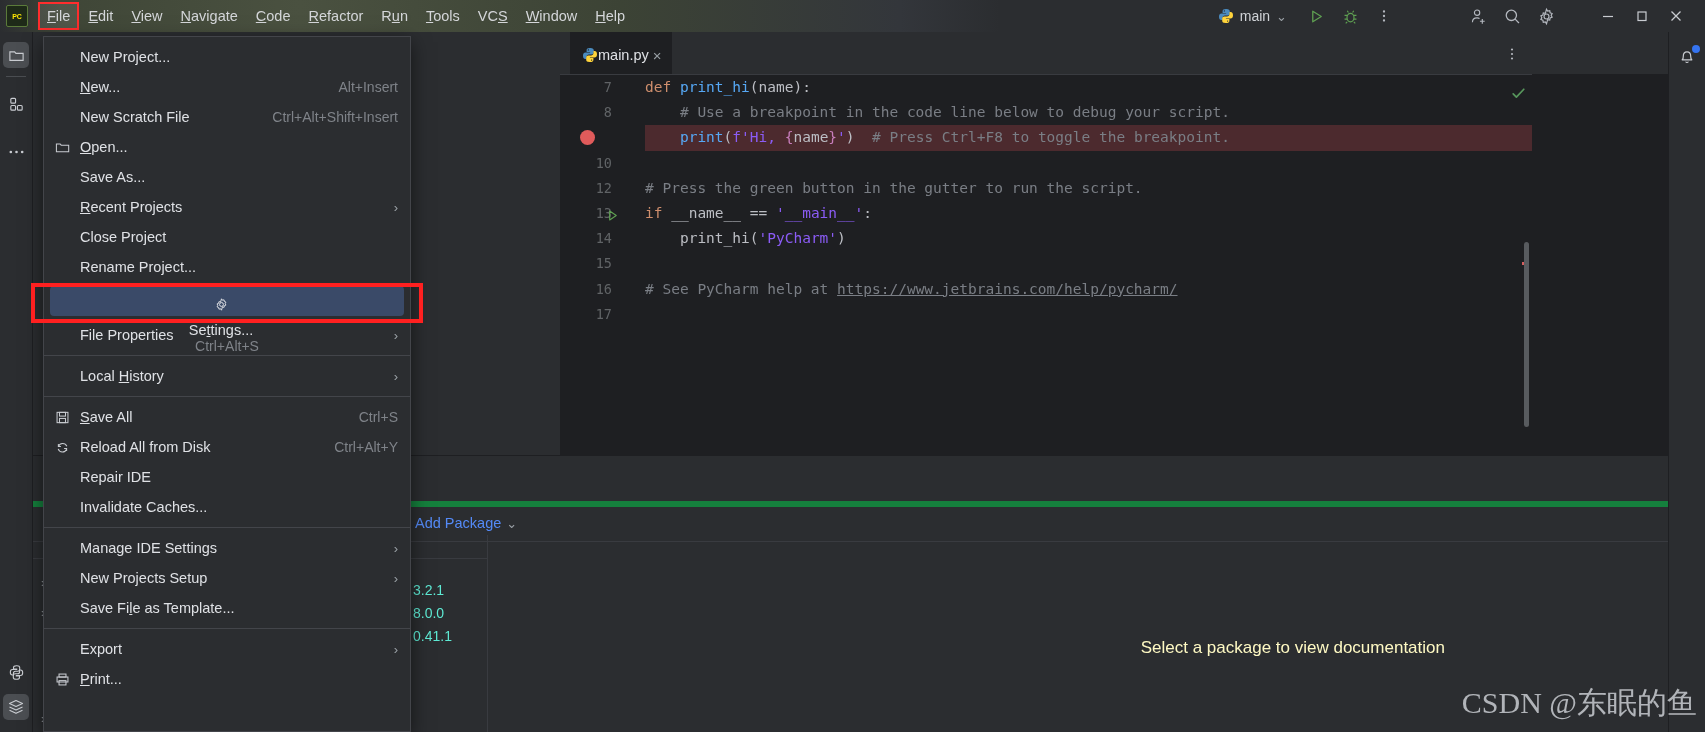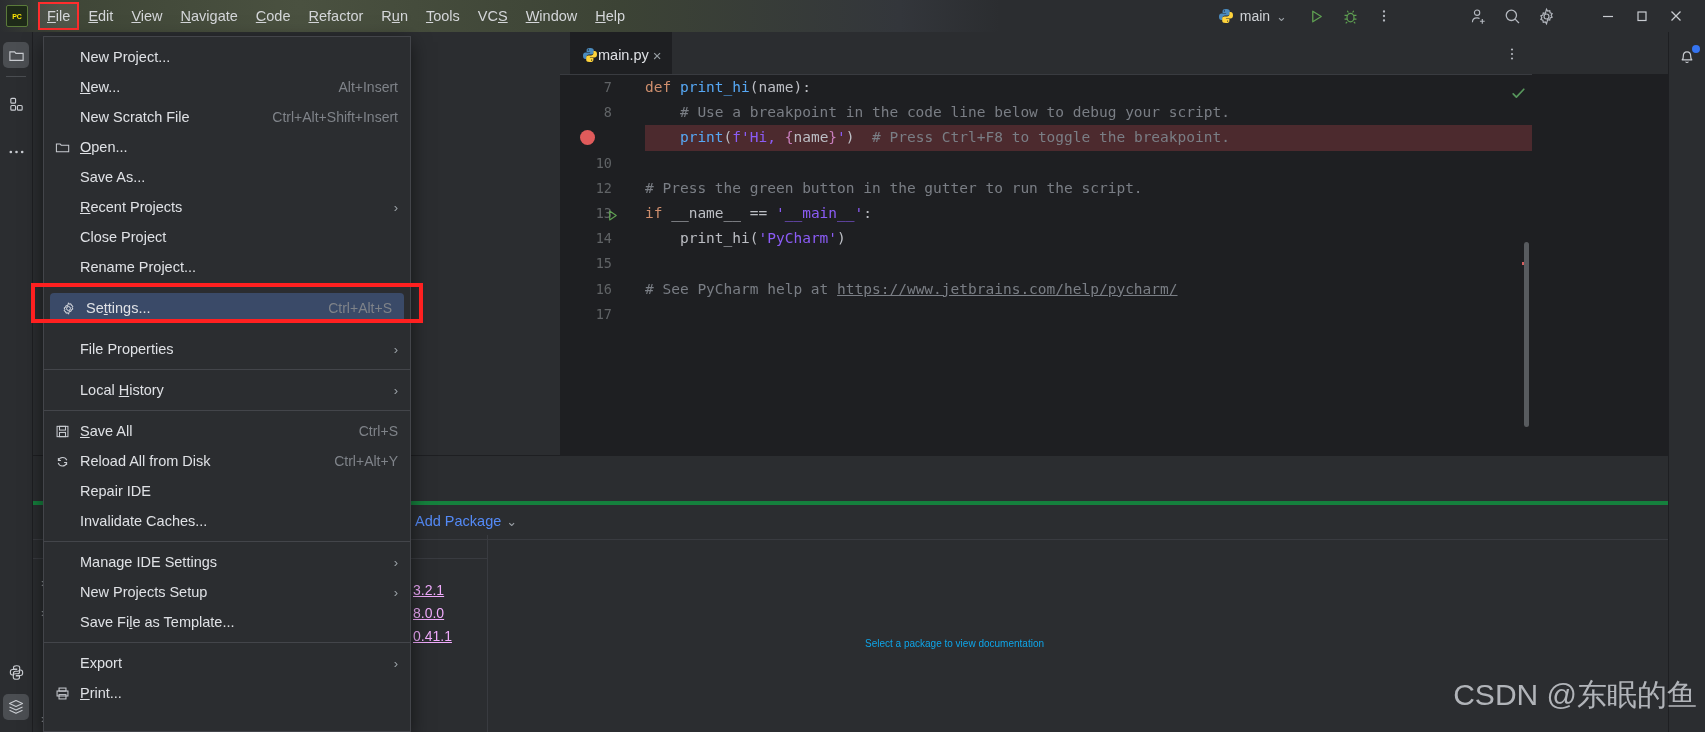--- a/index.html
+++ b/index.html
@@ -137,39 +137,39 @@
     background:#3574f0;
   }
 
   
   #pkg-panel{
     position:absolute;left:33px;top:455px;width:1635px;height:277px;background:#2b2d30;
     border-top:1px solid #1e1f22;box-sizing:border-box;
   }
   #pkg-toolbar{
     position:absolute;left:0;top:45px;width:1635px;height:34px;
-    border-bottom:1px solid #393b40;border-top:4px solid #15803d;
+    border-bottom:1px solid #393b40;border-top:6px solid #15803d;
   }
   #add-package{
     position:absolute;left:382px;top:8px;font-size:14.5px;color:#548af7;cursor:default;
     display:flex;align-items:center;gap:5px;
   }
   #pkg-tree{
     position:absolute;left:0;top:79px;width:455px;height:198px;
     border-right:1px solid #393b40;box-sizing:border-box;
   }
   .pkg-row{
     position:absolute;left:0;height:23px;line-height:23px;font-size:14px;
     color:#bcbec4;white-space:nowrap;
   }
-  .pkg-ver{position:absolute;color:#f0abfc;font-size:14px;text-decoration:underline;}
+  .pkg-ver{position:absolute;color:#5eead4;font-size:14px;}
   .pkg-hdr-div{position:absolute;left:0;top:102px;width:455px;height:1px;background:#393b40;}
   #pkg-doc-hint{
-    position:absolute;left:832px;top:182px;width:580px;text-align:left;
-    font-size:10px;color:#0ea5e9;
+    position:absolute;left:832px;top:182px;width:580px;text-align:right;
+    font-size:17px;color:#fef9c3;
   }
   .chev{color:#9aa0a6;font-size:13px;}
   #code-bottom-edge{
     position:absolute;left:560px;top:427px;width:973px;height:28px;background:#1e1f22;
   }
 
   
   #filemenu{
     position:absolute;left:43px;top:36px;width:368px;height:696px;
     background:#2b2d30;border:1px solid #43454a;box-sizing:border-box;
@@ -180,33 +180,33 @@
     position:relative;height:30px;display:flex;align-items:center;
     padding:0 12px 0 0;cursor:default;font-size:14.5px;color:#dfe1e5;
   }
   .mrow .ic{width:36px;display:flex;align-items:center;justify-content:center;flex:0 0 36px;}
   .mrow .lbl{flex:1;white-space:nowrap;}
   .mrow .sc{color:#7f8389;font-size:14px;margin-left:12px;white-space:nowrap;}
   .mrow .arrow{color:#9aa0a6;font-size:13px;margin-left:12px;}
   .mrow u{text-decoration:underline;}
   .msep{height:1px;background:#43454a;margin:5px 0;}
   .mrow.sel{
-    background:#3a4a68;border-radius:4px;margin:11px 6px;
+    background:#3a4a68;border-radius:4px;margin:4px 6px;flex-direction:column;
   }
   #settings-highlight{
     position:absolute;left:31px;top:283px;width:392px;height:40px;
     border:4px solid #ff2020;box-sizing:border-box;
     pointer-events:none;
   }
 
   
   #watermark{
-    position:absolute;right:8px;bottom:16px;
+    position:absolute;right:8px;bottom:8px;
     font-size:30px;color:#c9ccd1;opacity:.85;
-    font-family:Liberation Sans, sans-serif;white-space:nowrap;
+    font-family:Liberation Serif, serif;white-space:nowrap;
   }
 </style>
 </head>
 <body>
 
 <div id="menubar" class="grad">
   <div class="pc-logo">
     <span>PC</span>
   </div>
   <div id="menu-items" style="display:flex;align-items:center;">

